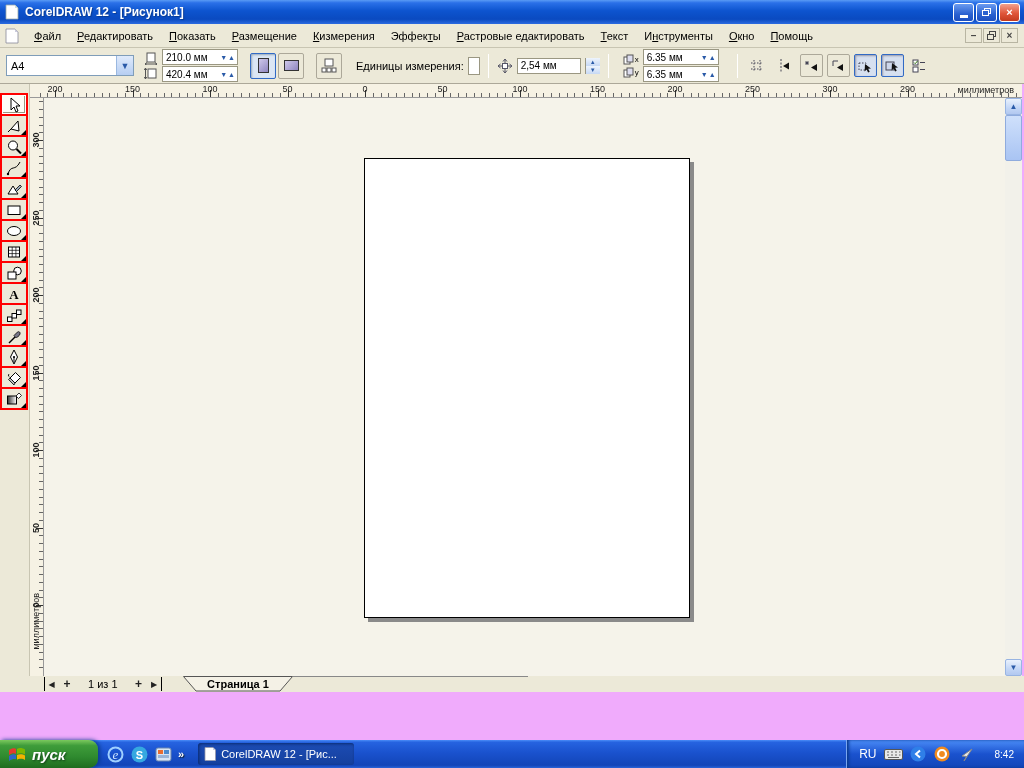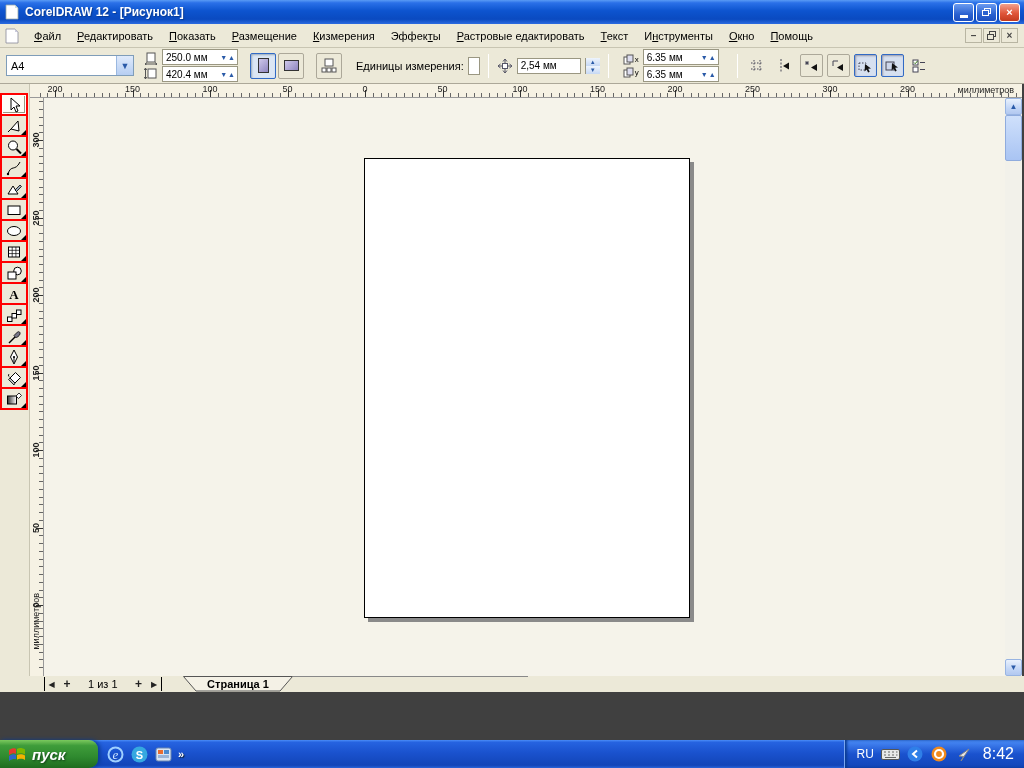--- a/index.html
+++ b/index.html
@@ -1,17 +1,17 @@
 <!DOCTYPE html>
 <html><head>
 <meta charset="utf-8">
 <style>
   *{margin:0;padding:0;box-sizing:border-box;}
   html,body{width:1024px;height:768px;}
-  #screen{position:relative;width:1024px;height:768px;background:#404040;
+  #screen{position:relative;width:1024px;height:768px;background:#f0abfc;
           font-family:"Liberation Sans",sans-serif;font-size:11px;color:#000;overflow:hidden;}
 
   
   .titlebar{position:absolute;left:0;top:0;width:1024px;height:24px;display:flex;align-items:center;
     background:linear-gradient(180deg,#5a9bf5 0%,#2a70e8 12%,#0d54cf 45%,#0a4ac0 80%,#2a6ae0 100%);
     padding:0 4px;}
   .titlebar .app-icon{width:16px;height:16px;margin-right:5px;}
   .titlebar .title{color:#fff;font-weight:bold;font-size:12px;text-shadow:1px 1px 1px #0a3a90;flex:1;}
   .tb-btns{display:flex;gap:2px;}
   .tb-btn{width:21px;height:19px;border-radius:3px;border:1px solid #fff;color:#fff;font-weight:bold;
@@ -134,21 +134,21 @@
   .chev{color:#fff;font-weight:bold;font-size:11px;text-shadow:1px 1px 1px #123;}
   .task{width:156px;height:22px;margin-left:6px;border-radius:3px;display:flex;align-items:center;gap:4px;
     padding:0 5px;color:#fff;font-size:11px;white-space:nowrap;overflow:hidden;
     background:linear-gradient(180deg,#5a94f5,#3a74e4 55%,#2f66d6);box-shadow:inset 0 1px 0 #8ab4f8;}
   .task.active{background:linear-gradient(180deg,#1c4cb4,#15409e);box-shadow:inset 1px 1px 3px #0a2a70;}
   .task .tlabel{overflow:hidden;text-overflow:ellipsis;}
   .tray{margin-left:auto;height:28px;display:flex;align-items:center;gap:7px;padding:0 10px 0 12px;
     background:linear-gradient(180deg,#4b8df8,#1a52ce 50%,#1345b8);border-left:1px solid #7aa6f0;
     box-shadow:inset 2px 0 3px #0a3a90;}
   .tray .lang{color:#fff;font-size:12px;}
-  .tray .clock{color:#fff;font-size:16px;margin-left:4px;}
+  .tray .clock{color:#fff;font-size:10px;margin-left:13px;}
   .ticon{width:17px;height:17px;display:flex;align-items:center;justify-content:center;}
 </style>
 </head>
 <body>
 
 <div id="screen">
 
   <div class="titlebar">
     <svg class="app-icon" viewBox="0 0 16 16">
       <path d="M2,1 h9 l3,3 v11 h-12 z" fill="#fff" stroke="#9aa" stroke-width="0.8"></path>
@@ -209,21 +209,21 @@
           <rect x="3" y="1" width="8" height="9" fill="#fff" stroke="#555"></rect>
           <path d="M1,12 h12 M1,12 l2,-1.5 M1,12 l2,1.5 M13,12 l-2,-1.5 M13,12 l-2,1.5" stroke="#555" fill="none"></path>
         </svg>
       <svg width="14" height="13" viewBox="0 0 14 13">
           <rect x="4" y="2" width="8" height="9" fill="#fff" stroke="#555"></rect>
           <path d="M1.5,1 v11 M1.5,1 l-1.2,2 M1.5,1 l1.2,2 M1.5,12 l-1.2,-2 M1.5,12 l1.2,-2" stroke="#555" fill="none"></path>
         </svg>
     </span>
     <span class="wh-fields">
       <span class="pfield">
-        <span class="val">250.0 мм</span>
+        <span class="val">210.0 мм</span>
         <span class="spin-h">
             <i>▼</i>
             <i>▲</i>
           </span>
       </span>
       <span class="pfield">
         <span class="val">420.4 мм</span>
         <span class="spin-h">
             <i>▼</i>
             <i>▲</i>
@@ -737,20 +737,27 @@
       <span class="qicon">
         <svg width="17" height="17" viewBox="0 0 17 17">
             <rect x="1" y="2" width="15" height="13" rx="2" fill="#d8e4f4" stroke="#6a86b0"></rect>
             <rect x="3" y="4" width="5" height="4" fill="#e86c30"></rect>
             <rect x="9" y="4" width="5" height="4" fill="#4a8ad0"></rect>
             <rect x="3" y="9" width="11" height="3" fill="#9ab4d8"></rect>
           </svg>
       </span>
       <span class="chev">»</span>
     </div>
+    <div class="task active">
+      <svg width="14" height="14" viewBox="0 0 14 14">
+          <path d="M2,0.5 h8 l2.5,2.5 v10.5 h-10.5 z" fill="#fff" stroke="#99a" stroke-width="0.8"></path>
+          <path d="M10,0.5 l2.5,2.5 h-2.5 z" fill="#ccd"></path>
+        </svg>
+      <span class="tlabel">CorelDRAW 12 - [Рис...</span>
+    </div>
     <div class="tray">
       <span class="lang">RU</span>
       <svg width="19" height="13" viewBox="0 0 19 13">
           <rect x="0.5" y="1.5" width="18" height="10" rx="1.5" fill="#e8e8e8" stroke="#555"></rect>
           <path d="M3,4 h2 M7,4 h2 M11,4 h2 M15,4 h1.5 M3,7 h2 M7,7 h2 M11,7 h2 M15,7 h1.5 M4,9.5 h11" stroke="#666"></path>
         </svg>
       <span class="ticon">
         <svg width="16" height="16" viewBox="0 0 16 16">
             <circle cx="8" cy="8" r="7.5" fill="#2f7fe8"></circle>
             <path d="M10,4.5 L6,8 L10,11.5" stroke="#fff" stroke-width="2" fill="none"></path>

